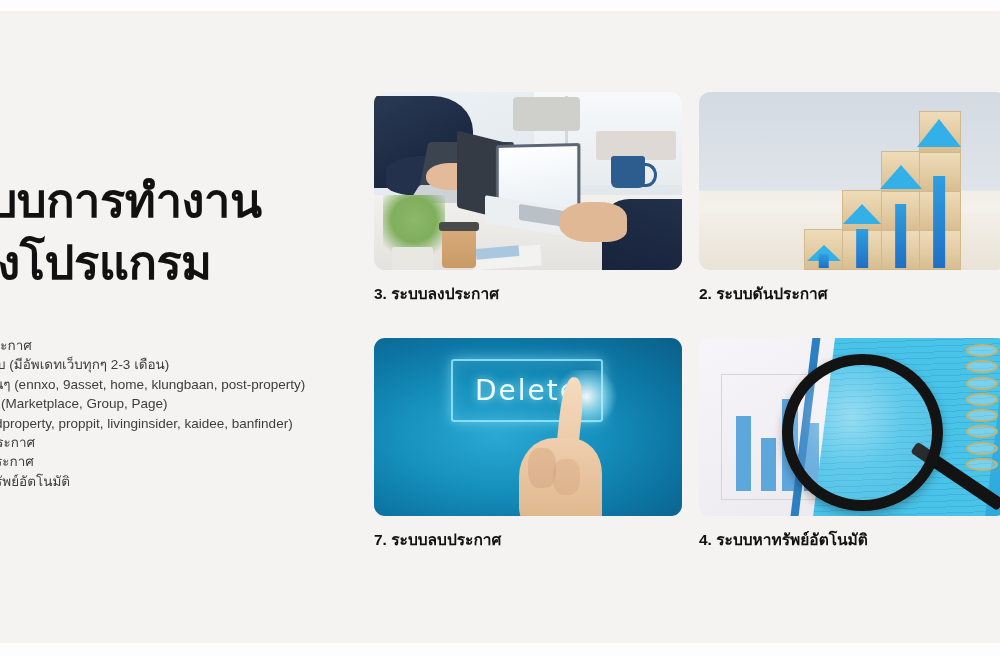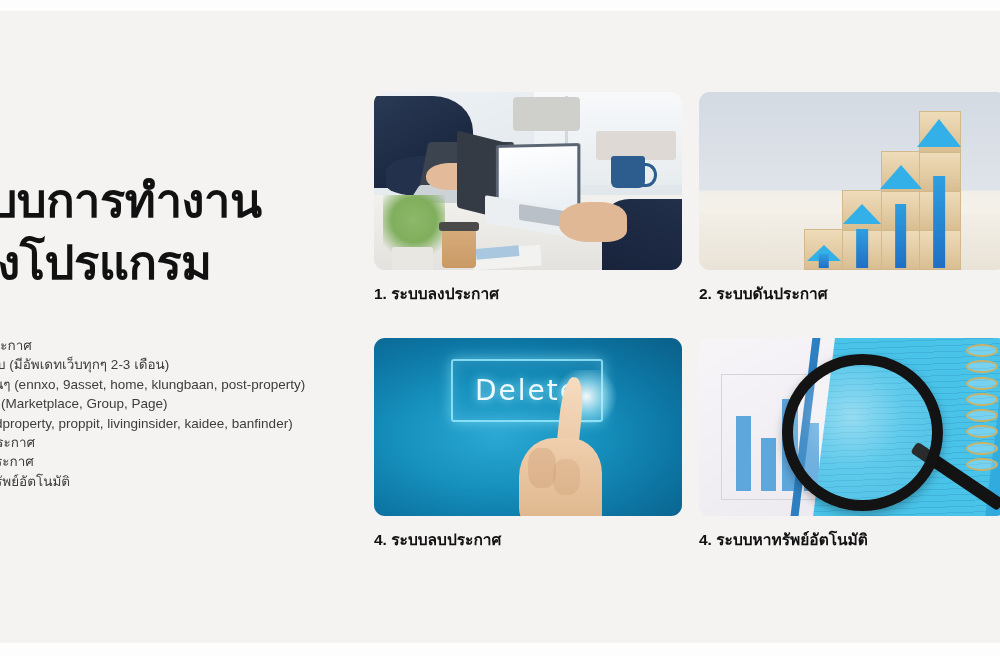--- a/index.html
+++ b/index.html
@@ -357,21 +357,21 @@
           <div class="mug"></div>
           <div class="suitR"></div>
           <div class="handR"></div>
           <div class="papers"></div>
           <div class="paperblue"></div>
           <div class="plant"></div>
           <div class="pot"></div>
           <div class="cup"></div>
           <div class="cuplid"></div>
         </div>
-        <div class="caption">1. ระบบลงประกาศ</div>
+        <div class="caption">3. ระบบลงประกาศ</div>
       </div>
 
       <div class="card">
         <div class="thumb t2">
           <div class="table"></div>
 
           <div class="blk" style="left:34%; bottom:0; width:13%; height:22%;"></div>
 
           <div class="blk" style="left:46.5%; bottom:0; width:13%; height:22%;"></div>
           <div class="blk" style="left:46.5%; bottom:22%; width:13%; height:22%;"></div>
@@ -413,21 +413,21 @@
         <div class="thumb t3">
           <div class="btn">
             <span class="btn-label">Delete</span>
           </div>
           <div class="glow"></div>
           <div class="finger"></div>
           <div class="fist"></div>
           <div class="knuckle1"></div>
           <div class="knuckle2"></div>
         </div>
-        <div class="caption">4. ระบบลบประกาศ</div>
+        <div class="caption">7. ระบบลบประกาศ</div>
       </div>
 
       <div class="card">
         <div class="thumb t4">
           <div class="paper"></div>
           <div class="paper-frame"></div>
           <div class="bar" style="left:12%; width:5%; height:42%;"></div>
           <div class="bar" style="left:20%; width:5%; height:30%;"></div>
           <div class="bar" style="left:27%; width:5%; height:52%;"></div>
           <div class="bar" style="left:34%; width:5%; height:38%;"></div>

